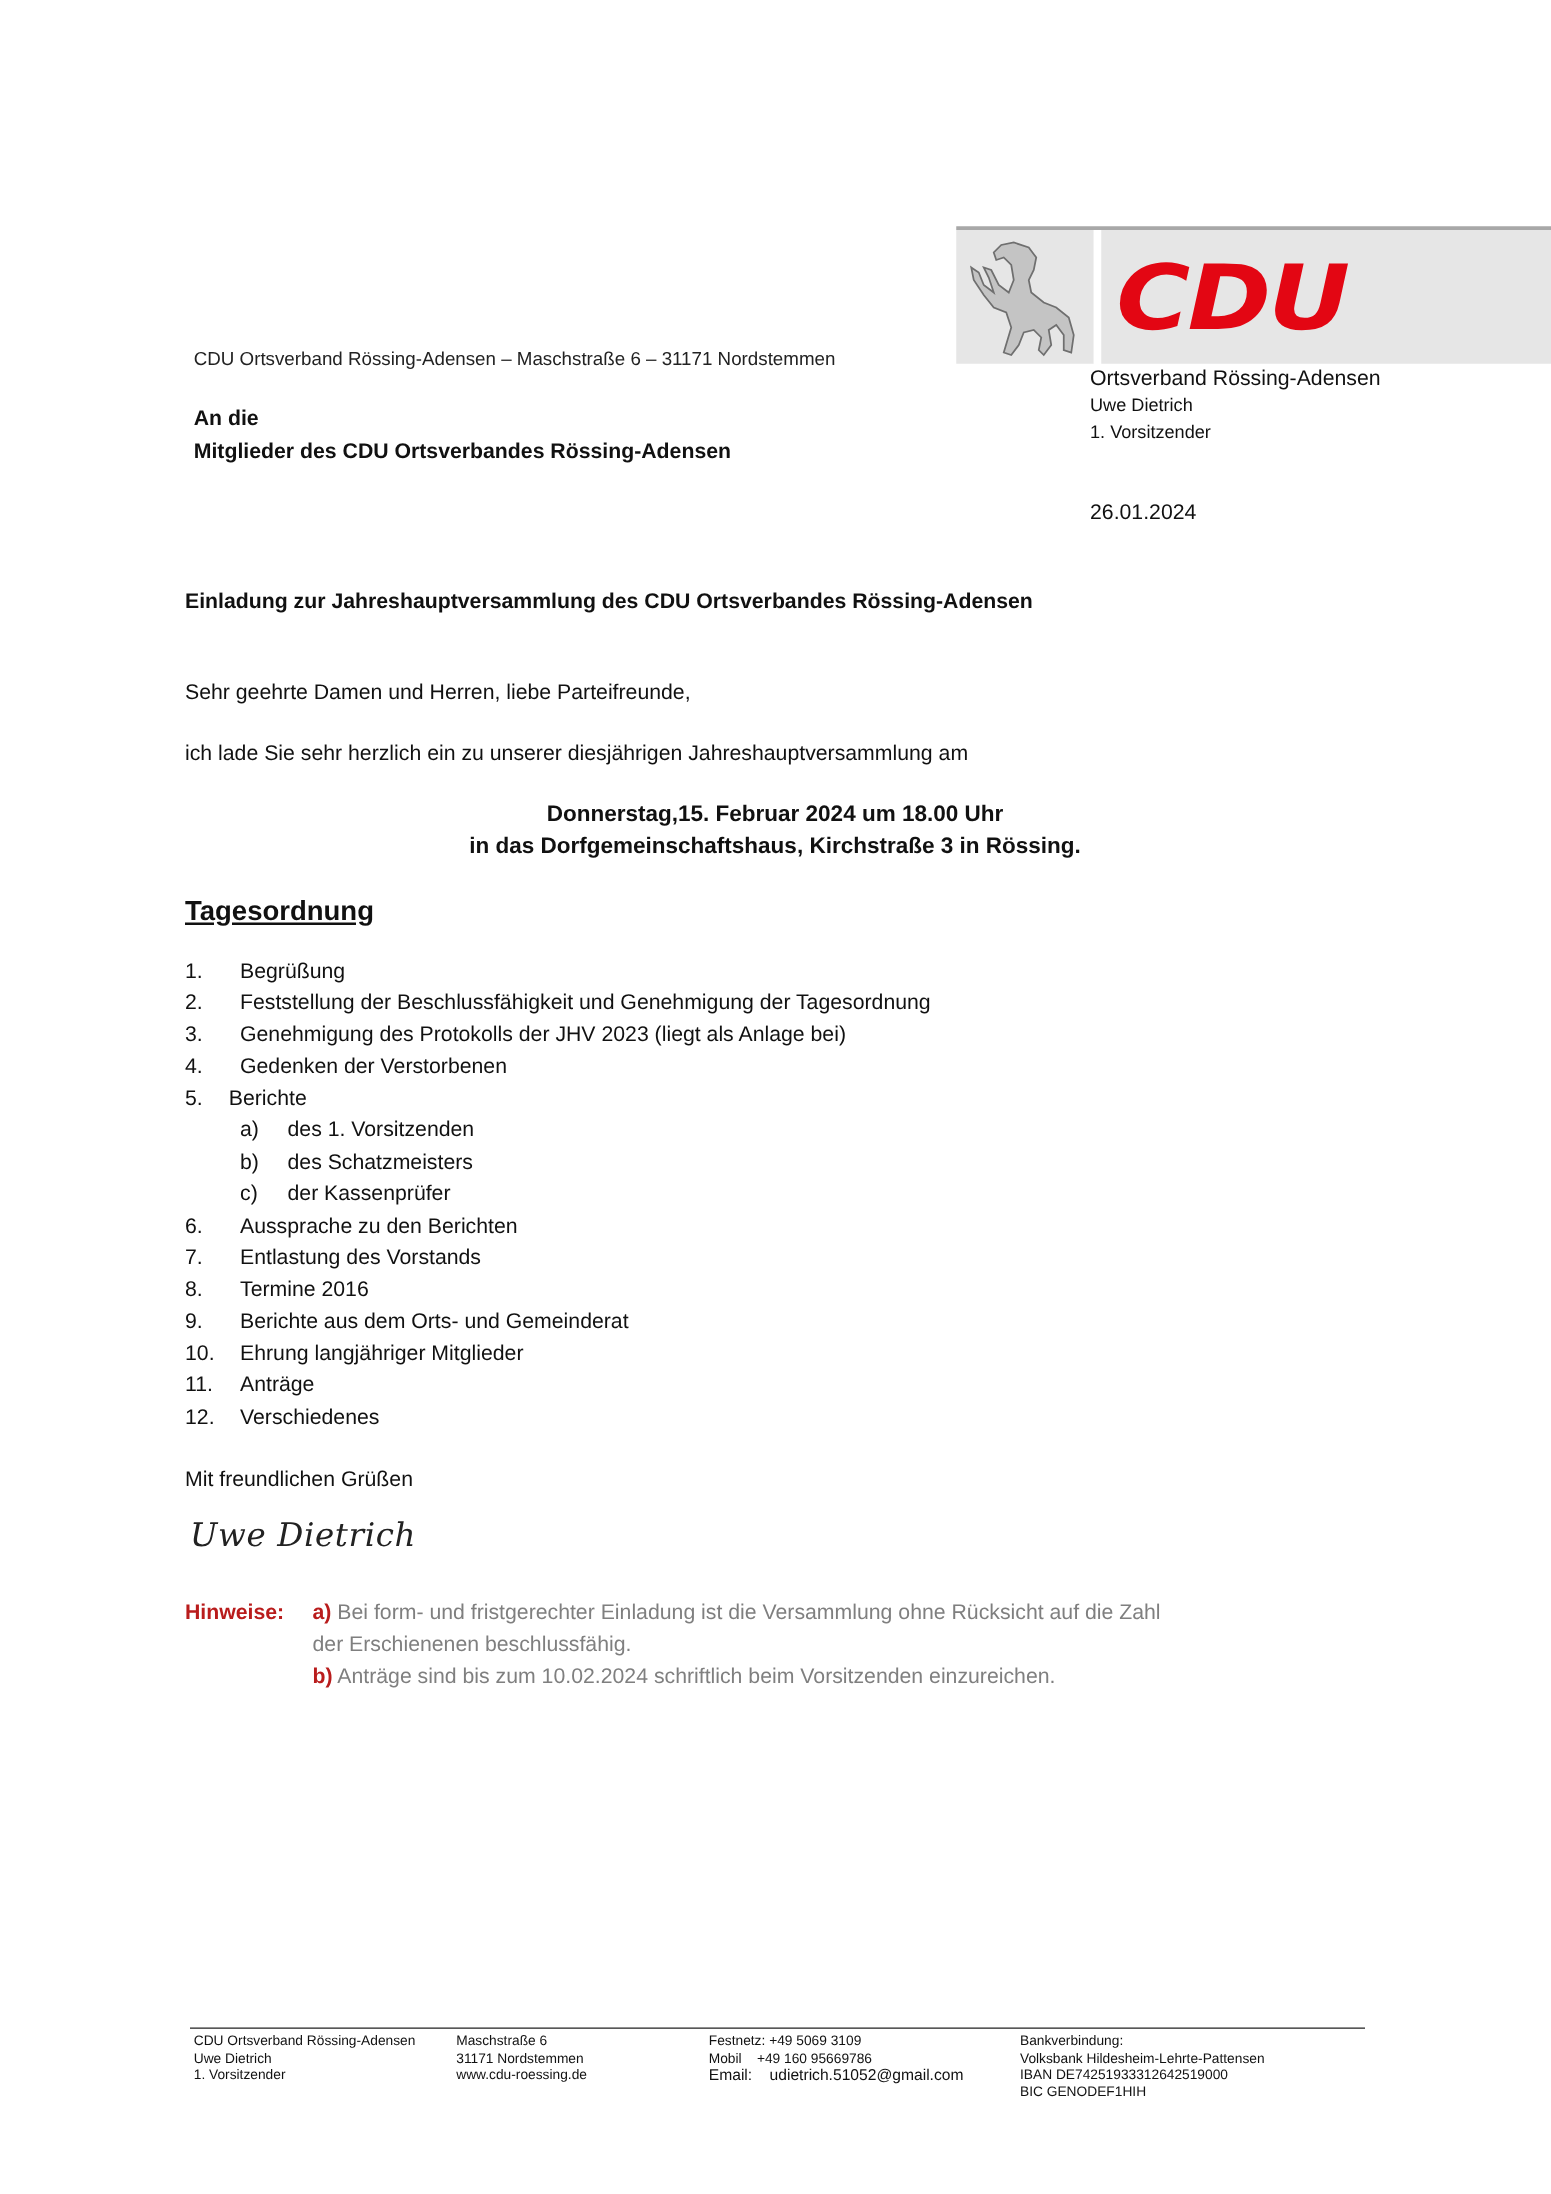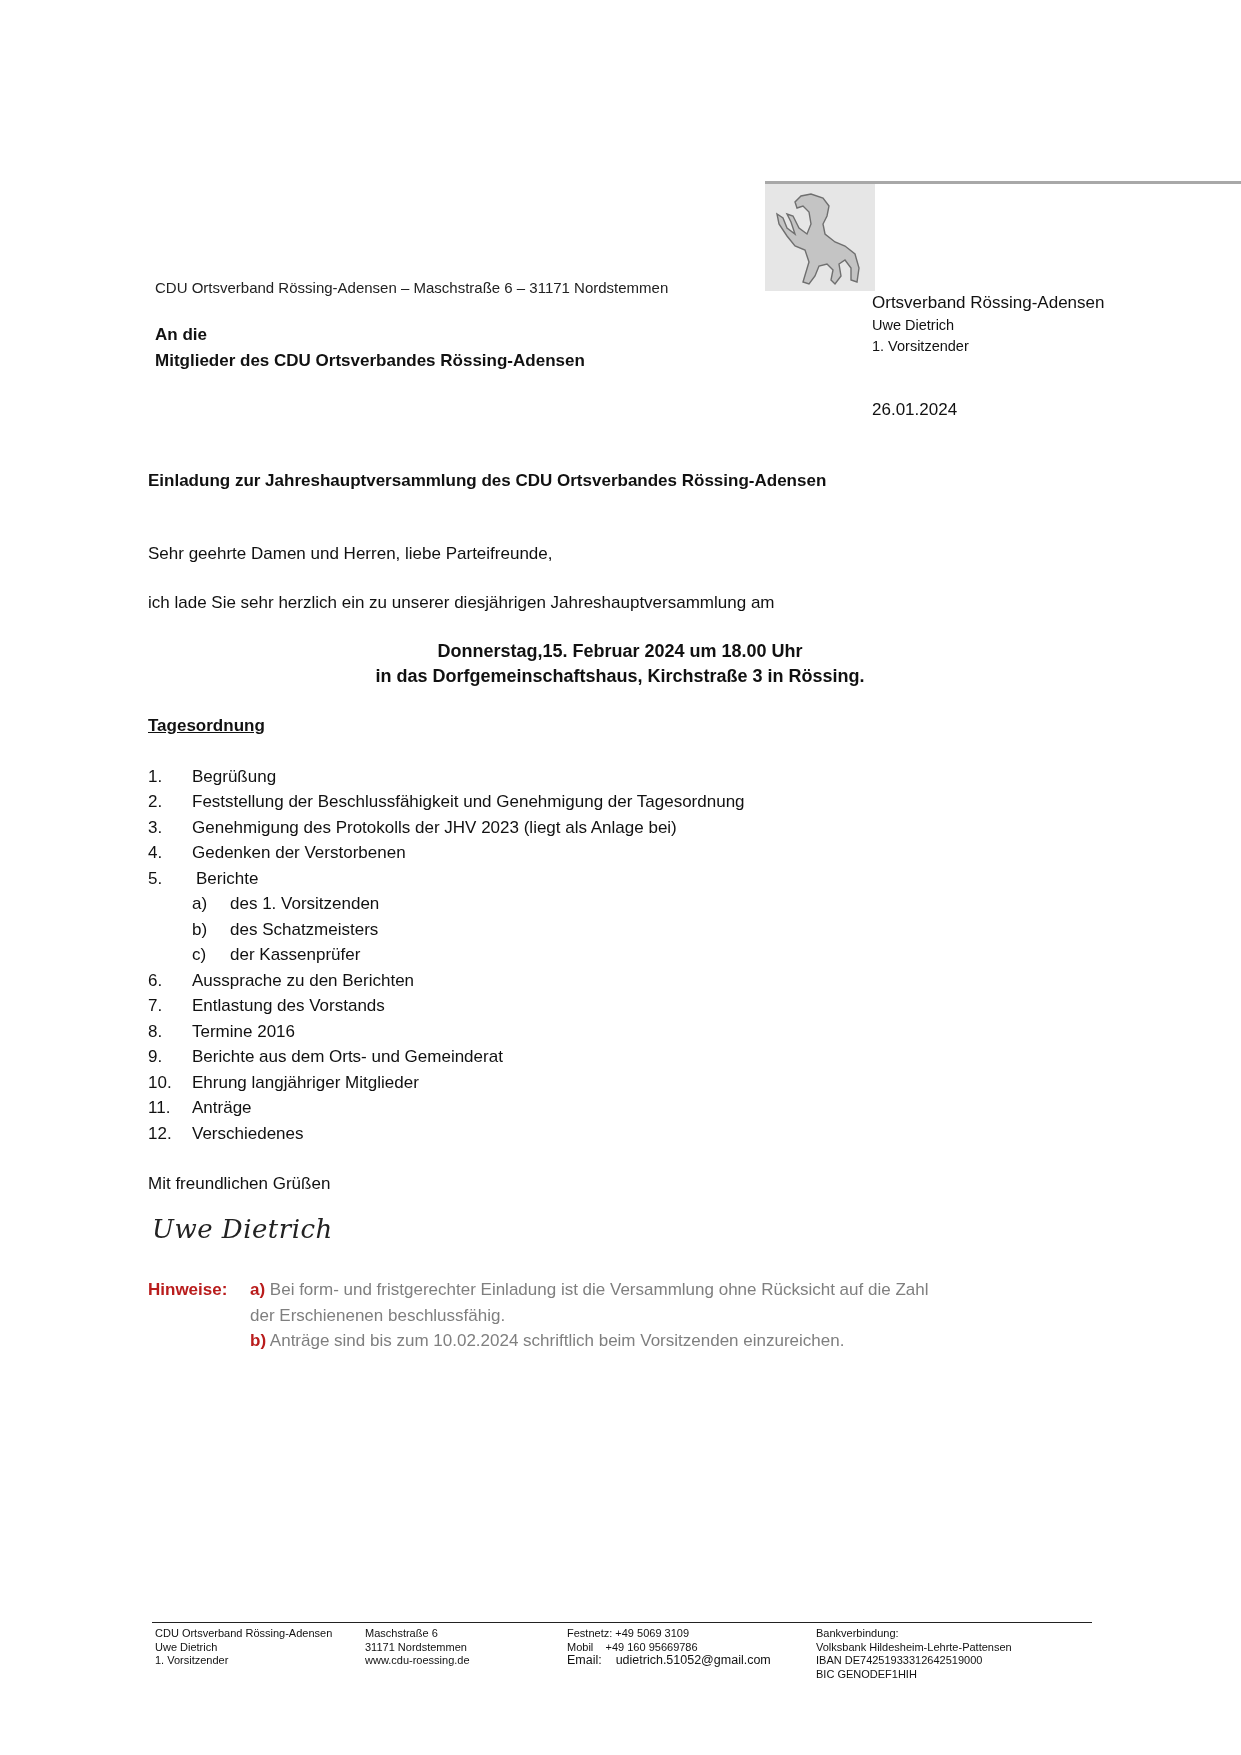--- a/index.html
+++ b/index.html
@@ -18,21 +18,21 @@
                     color:#e30613; line-height:1; transform:scaleX(1.12); transform-origin:left; }
 
   .sender { font-size:15px; color:#222; }
   .recipient { font-size:17px; font-weight:bold; }
   .org-right { font-size:17px; }
   .org-small { font-size:14.5px; }
   .date { font-size:17px; }
   .subject { font-size:17px; font-weight:bold; }
   .body { font-size:17px; }
   .event { font-size:18px; font-weight:bold; text-align:center; width:700px; left:270px; }
-  .heading-u { font-size:17px; font-weight:bold; text-decoration:underline; }
+  .heading-u { font-size:22px; font-weight:bold; text-decoration:underline; }
 
   .agenda-num { font-size:17px; }
   .agenda-text { font-size:17px; }
 
   .signature { font-family:"DejaVu Serif", serif; font-style:italic; font-size:26px; letter-spacing:0.5px; color:#222; }
 
   .hint { font-size:17px; color:#7f7f7f; }
   .hint b { color:#b91c1c; }
 
   .footer-rule { position:absolute; left:152px; top:1622px; width:940px; height:1px; background:#222; }
@@ -43,20 +43,23 @@
 <body>
 
 <div class="logo">
   <div class="topline"></div>
   <div class="horse-panel">
     <svg width="110" height="107" viewBox="0 0 110 107">
       <path d="M38 98 L44 78 L40 66 L30 62 L22 52 L14 40 L12 30 L18 34 L22 44 L30 50 L26 38 L22 30 L28 32 L34 44 L42 50 L46 40 L44 28 L38 22 L32 24 L30 18 L36 12 L46 10 L58 14 L64 22 L62 32 L58 40 L60 50 L70 58 L80 62 L90 70 L94 84 L92 98 L86 96 L86 84 L80 76 L74 80 L76 92 L70 100 L66 96 L68 86 L62 80 L54 82 L50 92 L44 100 Z" fill="#c4c4c4" stroke="#6f6f6f" stroke-width="1.4"></path>
     </svg>
   </div>
   <div class="sep"></div>
+  <div class="cdu-panel">
+    <span class="cdu-text">CDU</span>
+  </div>
 </div>
 
 <div class="abs org-right" style="left:872px; top:293px;">Ortsverband Rössing-Adensen</div>
 <div class="abs org-small" style="left:872px; top:317px;">Uwe Dietrich</div>
 <div class="abs org-small" style="left:872px; top:338px;">1. Vorsitzender</div>
 <div class="abs date" style="left:872px; top:400px;">26.01.2024</div>
 
 <div class="abs sender" style="left:155px; top:279px;">CDU Ortsverband Rössing-Adensen – Maschstraße 6 – 31171 Nordstemmen</div>
 
 <div class="abs recipient" style="left:155px; top:325px;">An die</div>
@@ -79,21 +82,21 @@
   <div class="abs agenda-num" style="left:148px; top:792px;">2.</div>
   <div class="abs agenda-text" style="left:192px; top:792px;">Feststellung der Beschlussfähigkeit und Genehmigung der Tagesordnung</div>
 
   <div class="abs agenda-num" style="left:148px; top:818px;">3.</div>
   <div class="abs agenda-text" style="left:192px; top:818px;">Genehmigung des Protokolls der JHV 2023 (liegt als Anlage bei)</div>
 
   <div class="abs agenda-num" style="left:148px; top:843px;">4.</div>
   <div class="abs agenda-text" style="left:192px; top:843px;">Gedenken der Verstorbenen</div>
 
   <div class="abs agenda-num" style="left:148px; top:869px;">5.</div>
-  <div class="abs agenda-text" style="left:196px; top:869px;">Berichte</div>
+  <div class="abs agenda-text" style="left:183px; top:869px;">Berichte</div>
 
   <div class="abs agenda-num" style="left:192px; top:894px;">a)</div>
   <div class="abs agenda-text" style="left:230px; top:894px;">des 1. Vorsitzenden</div>
 
   <div class="abs agenda-num" style="left:192px; top:920px;">b)</div>
   <div class="abs agenda-text" style="left:230px; top:920px;">des Schatzmeisters</div>
 
   <div class="abs agenda-num" style="left:192px; top:945px;">c)</div>
   <div class="abs agenda-text" style="left:230px; top:945px;">der Kassenprüfer</div>
 

